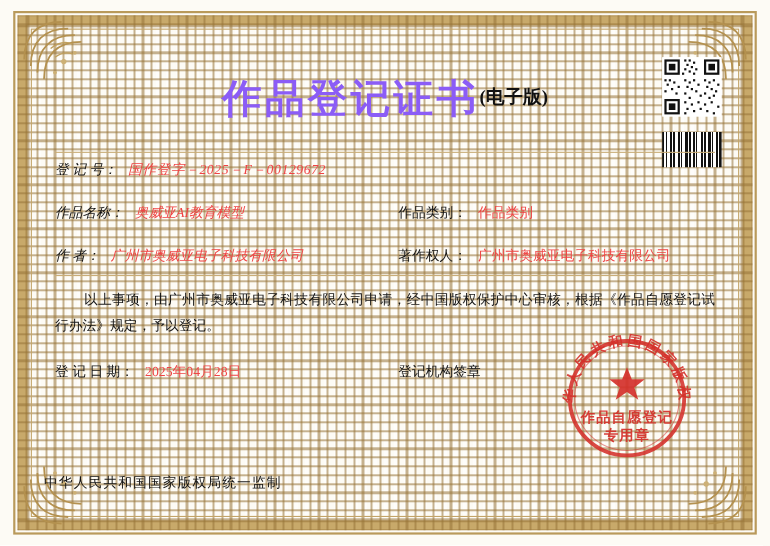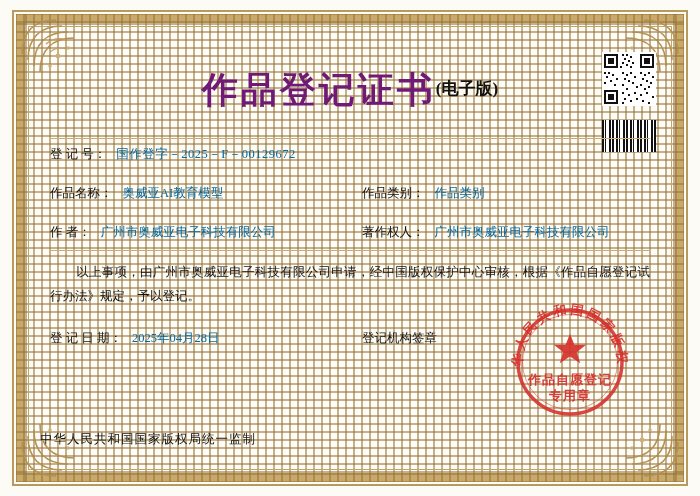--- a/index.html
+++ b/index.html
@@ -95,21 +95,21 @@
     left: 0;
     right: 0;
     top: 28px;
     text-align: center;
   }
   .title-main {
     font-family: "Liberation Serif", "DejaVu Serif", serif;
     font-size: 36px;
     font-weight: bold;
     letter-spacing: 3px;
-    color: #701a75;
+    color: #8b5cf6;
     display: inline-block;
     vertical-align: middle;
   }
   .title-sub {
     font-size: 17px;
     font-weight: bold;
     color: #111111;
     display: inline-block;
     vertical-align: baseline;
     letter-spacing: 0px;
@@ -150,29 +150,29 @@
     display: flex;
     align-items: baseline;
     margin-bottom: 22px;
     font-size: 12.5px;
     color: #141414;
   }
   .cell {
     display: flex;
     align-items: baseline;
   }
-  .cell-left { width: 52%; }
+  .cell-left { width: 52%; font-style: italic; }
   .cell-right { width: 48%; }
   .label {
     color: #141414;
     white-space: nowrap;
     font-size: 12.5px;
   }
   .value {
-    color: #0369a1;
+    color: #ef4444;
     margin-left: 10px;
     font-size: 12.5px;
     white-space: nowrap;
   }
   .value-mono {
     font-family: "Liberation Serif", "DejaVu Serif", serif;
     letter-spacing: 0.5px;
   }
 
   .divider {

